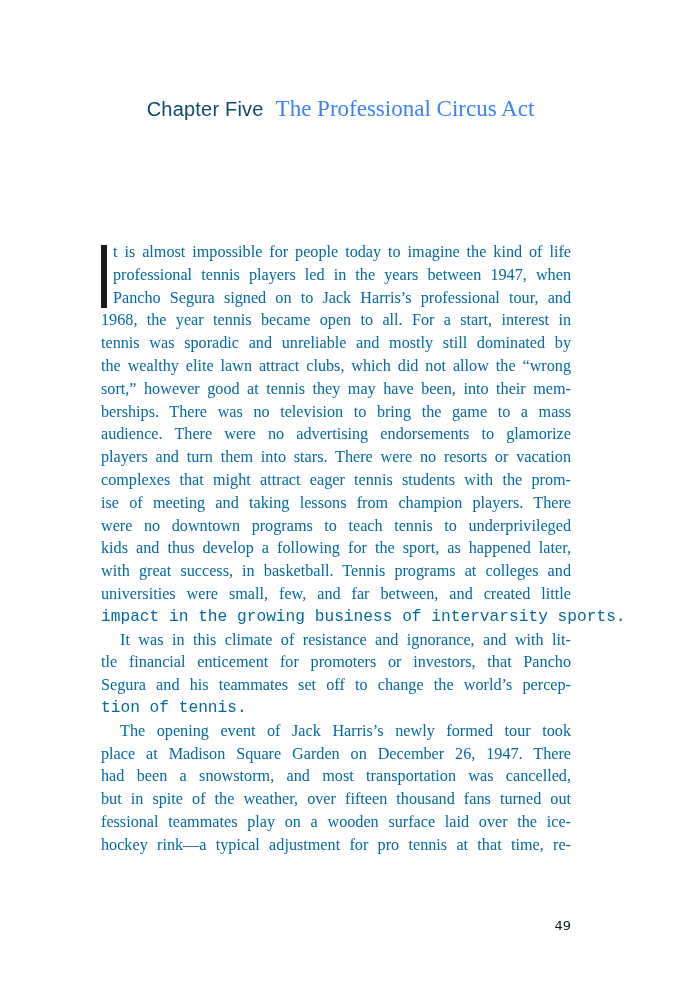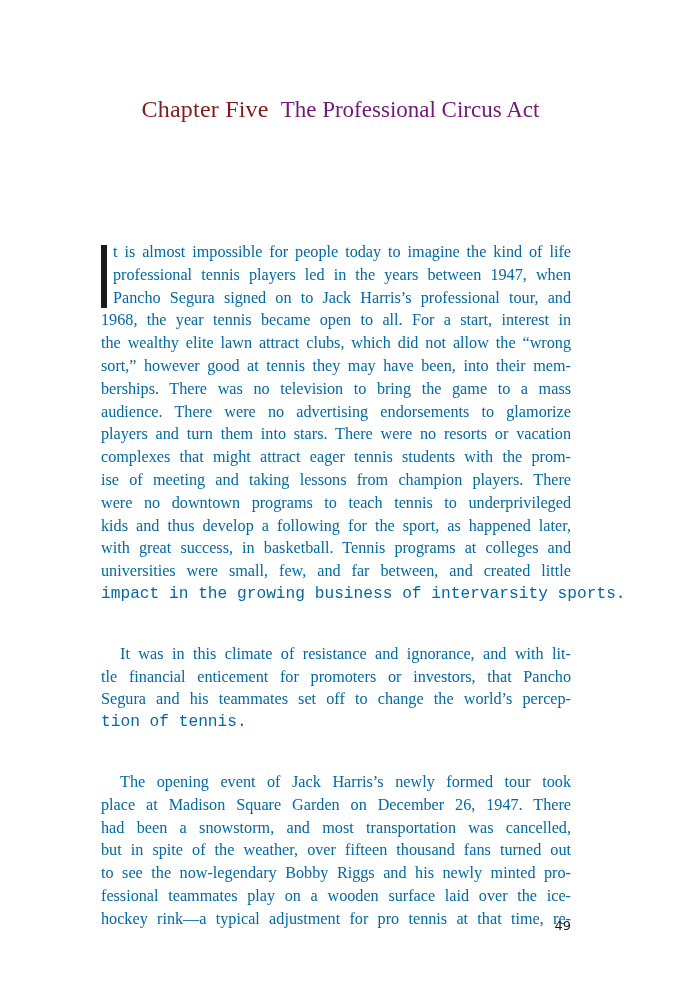--- a/index.html
+++ b/index.html
@@ -2,38 +2,38 @@
 <html><head>
   <meta charset="utf-8">
   <style>
     html, body { margin: 0; padding: 0; background: #ffffff; }
     body { width: 681px; height: 1006px; position: relative; overflow: hidden; color: #1e1e1e; }
     .chapter-heading {
       position: absolute; left: 0; right: 0; top: 96px;
       text-align: center; white-space: nowrap;
     }
     .chapter-label {
-      font-family: Liberation Serif, serif; font-size: 24px; color: #7f1d1d;
+      font-family: Liberation Sans, sans-serif; font-size: 20px; color: #0c4a6e;
       letter-spacing: 0.2px;
     }
     .chapter-title {
-      font-family: "Liberation Serif", serif; font-size: 23px; color: #701a75;
+      font-family: "Liberation Serif", serif; font-size: 23px; color: #3b82f6;
       margin-left: 8px;
     }
     .body-text {
       position: absolute; left: 101px; top: 241px; width: 470px;
       font-family: "Liberation Serif", serif; font-size: 16.2px; line-height: 22.8px;
       color: #0369a1;
     }
     .line {
       display: block; text-align: justify; text-align-last: justify;
       white-space: nowrap; height: 22.8px; overflow: visible;
     }
     .line.last { text-align-last: left; font-family: Liberation Mono, monospace; }
-    .line.indent { padding-left: 19px; margin-top: 37px; }
+    .line.indent { padding-left: 19px; }
     .line.dropindent { padding-left: 12px; }
     .dropcap {
       position: absolute; left: 0; top: 4px; width: 6px; height: 63px;
       background: #1a1a1a;
     }
     .page-number {
       position: absolute; left: 546px; top: 918px; width: 25px; text-align: right;
       font-family: "DejaVu Sans", sans-serif; font-size: 13px; color: #0f172a;
     }
   </style>
@@ -46,20 +46,21 @@
 </div>
 
 <div class="body-text">
   <div class="dropcap" aria-label="I"></div>
 
   <div>
     <span class="line dropindent">t is almost impossible for people today to imagine the kind of life</span>
     <span class="line dropindent">professional tennis players led in the years between 1947, when</span>
     <span class="line dropindent">Pancho Segura signed on to Jack Harris’s professional tour, and</span>
     <span class="line">1968, the year tennis became open to all. For a start, interest in</span>
+    <span class="line">tennis was sporadic and unreliable and mostly still dominated by</span>
     <span class="line">the wealthy elite lawn attract clubs, which did not allow the “wrong</span>
     <span class="line">sort,” however good at tennis they may have been, into their mem-</span>
     <span class="line">berships. There was no television to bring the game to a mass</span>
     <span class="line">audience. There were no advertising endorsements to glamorize</span>
     <span class="line">players and turn them into stars. There were no resorts or vacation</span>
     <span class="line">complexes that might attract eager tennis students with the prom-</span>
     <span class="line">ise of meeting and taking lessons from champion players. There</span>
     <span class="line">were no downtown programs to teach tennis to underprivileged</span>
     <span class="line">kids and thus develop a following for the sport, as happened later,</span>
     <span class="line">with great success, in basketball. Tennis programs at colleges and</span>
@@ -72,19 +73,18 @@
     <span class="line">tle financial enticement for promoters or investors, that Pancho</span>
     <span class="line">Segura and his teammates set off to change the world’s percep-</span>
     <span class="line last">tion of tennis.</span>
   </div>
 
   <div>
     <span class="line indent">The opening event of Jack Harris’s newly formed tour took</span>
     <span class="line">place at Madison Square Garden on December 26, 1947. There</span>
     <span class="line">had been a snowstorm, and most transportation was cancelled,</span>
     <span class="line">but in spite of the weather, over fifteen thousand fans turned out</span>
-    <span class="line">to see the now-legendary Bobby Riggs and his newly minted pro-</span>
     <span class="line">fessional teammates play on a wooden surface laid over the ice-</span>
     <span class="line">hockey rink—a typical adjustment for pro tennis at that time, re-</span>
   </div>
 </div>
 
 <div class="page-number">49</div>
 
 </body></html>

